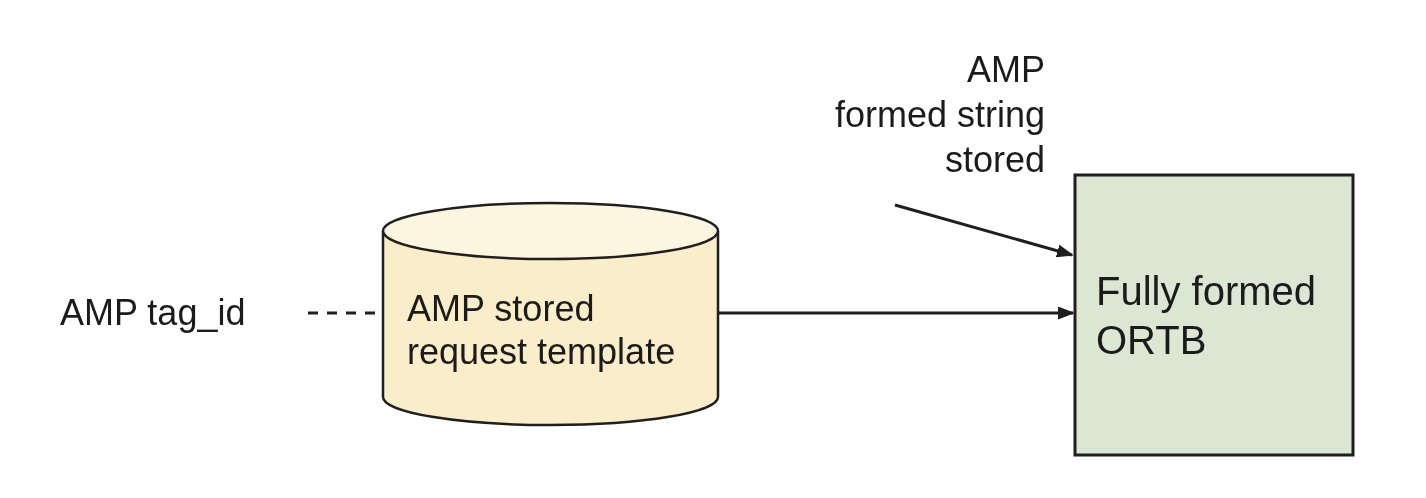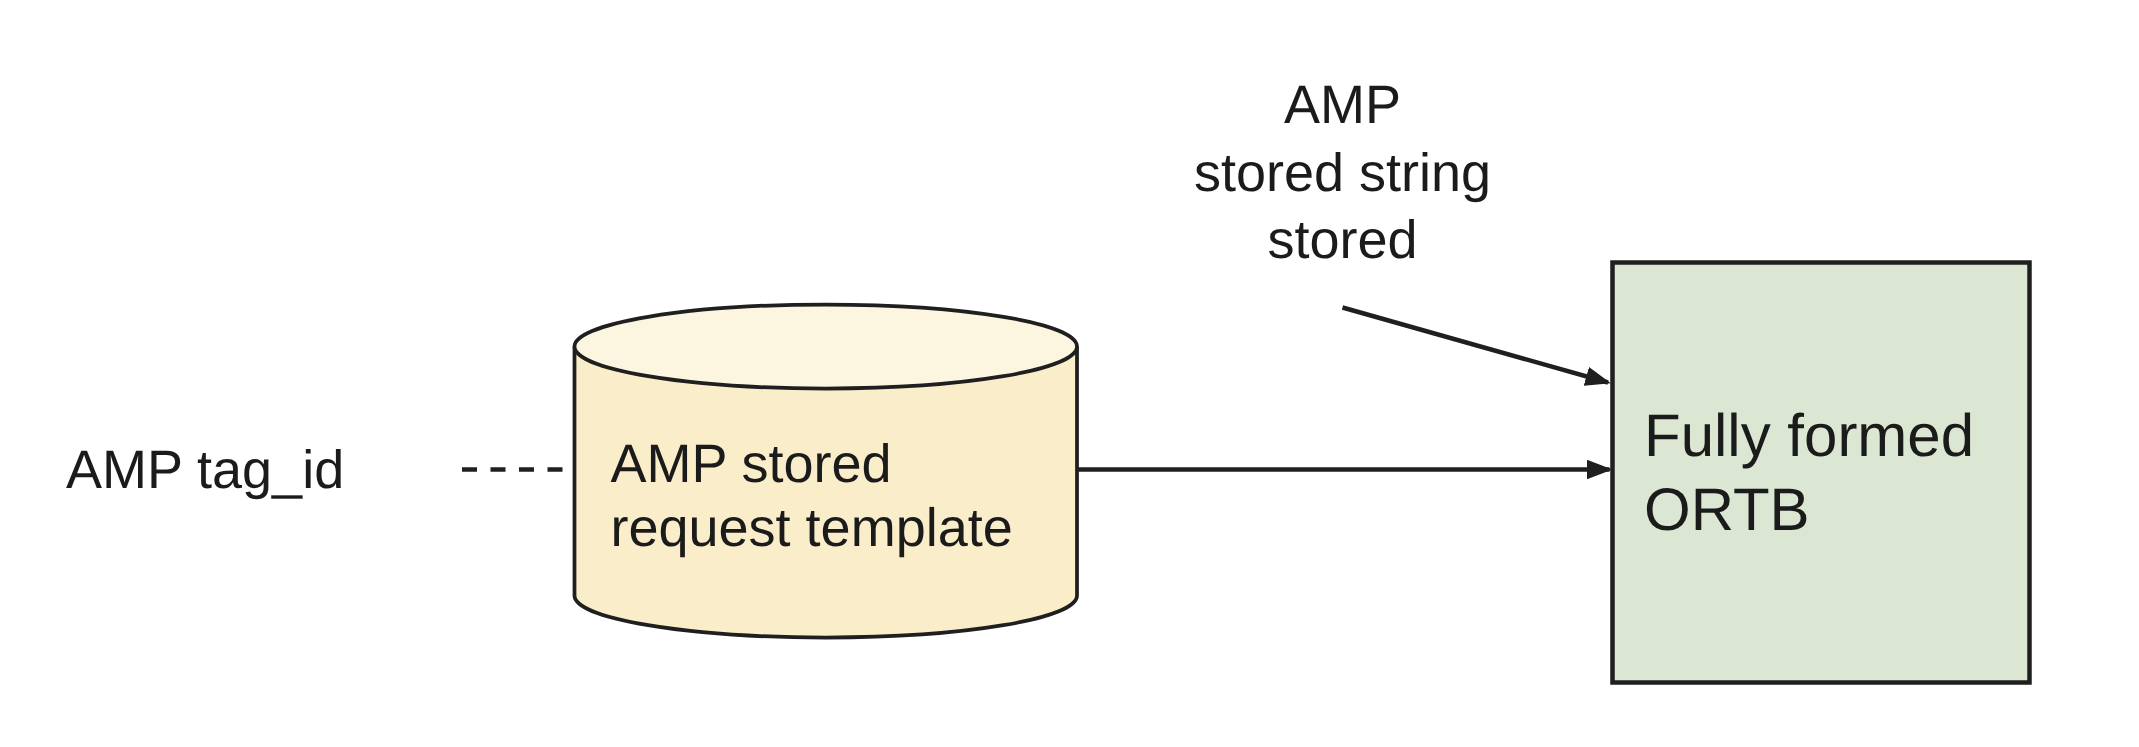--- a/index.html
+++ b/index.html
@@ -20,30 +20,30 @@
     position: absolute;
     left: 0;
     top: 0;
   }
   .label {
     position: absolute;
     color: #1b1b1b;
     white-space: nowrap;
   }
   .label-tag-id {
-    left: 44px;
+    left: 60px;
     top: 291px;
     font-size: 36px;
     line-height: 44px;
   }
   .label-query-params {
     left: 745px;
     top: 47px;
     width: 300px;
-    text-align: center;
+    text-align: right;
     font-size: 36px;
     line-height: 45px;
   }
   .label-cylinder {
     left: 407px;
     top: 287px;
     font-size: 36px;
     line-height: 43px;
   }
   .label-ortb {
@@ -79,21 +79,21 @@
     <ellipse cx="550.5" cy="231" rx="167.5" ry="28" fill="none" stroke-width="2.5" stroke="#1f1f1f"></ellipse>
 
     <rect x="1075" y="175" width="278" height="280" stroke-width="3" fill="#DBE7D2"></rect>
     <rect x="1075" y="175" width="278" height="280" fill="none" stroke-width="3" stroke="#1f1f1f"></rect>
   </svg>
 
   <div class="label label-tag-id">AMP tag_id</div>
 
   <div class="label label-query-params">
     <span class="line">AMP</span>
-    <span class="line">stored string</span>
+    <span class="line">formed string</span>
     <span class="line">stored</span>
   </div>
 
   <div class="label label-cylinder">
     <span class="line">AMP stored</span>
     <span class="line">request template</span>
   </div>
 
   <div class="label label-ortb">
     <span class="line">Fully formed</span>

